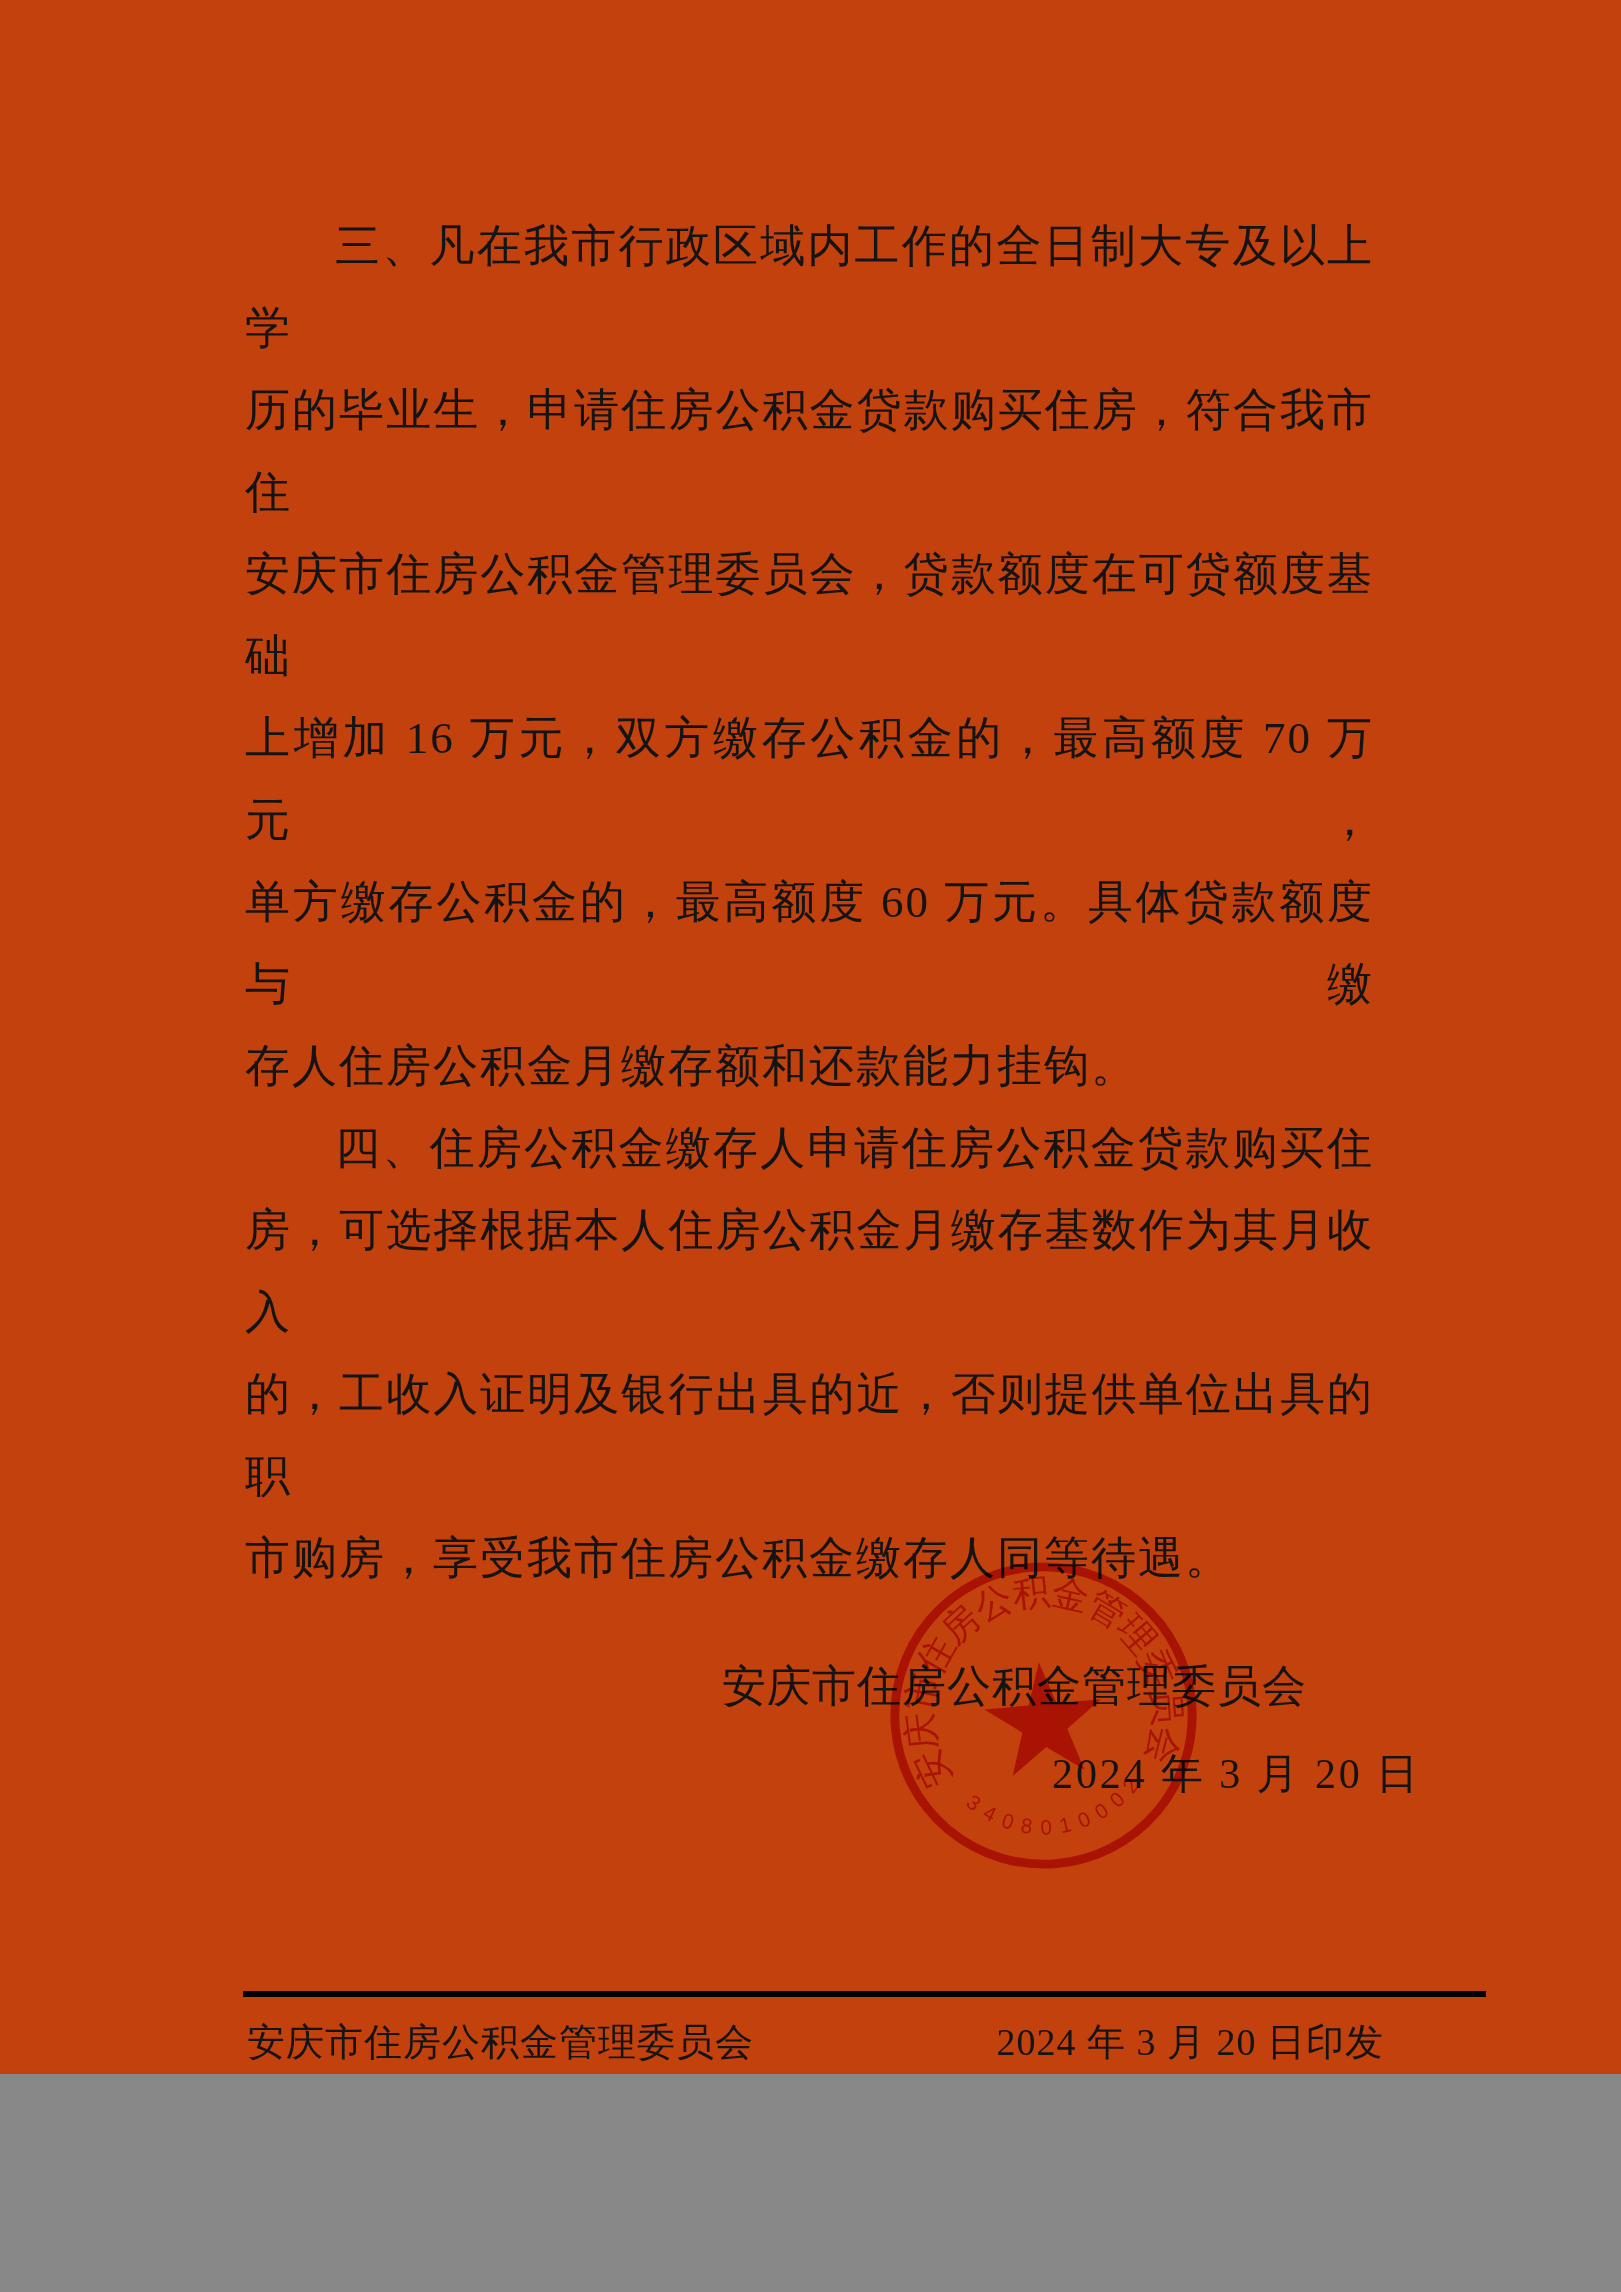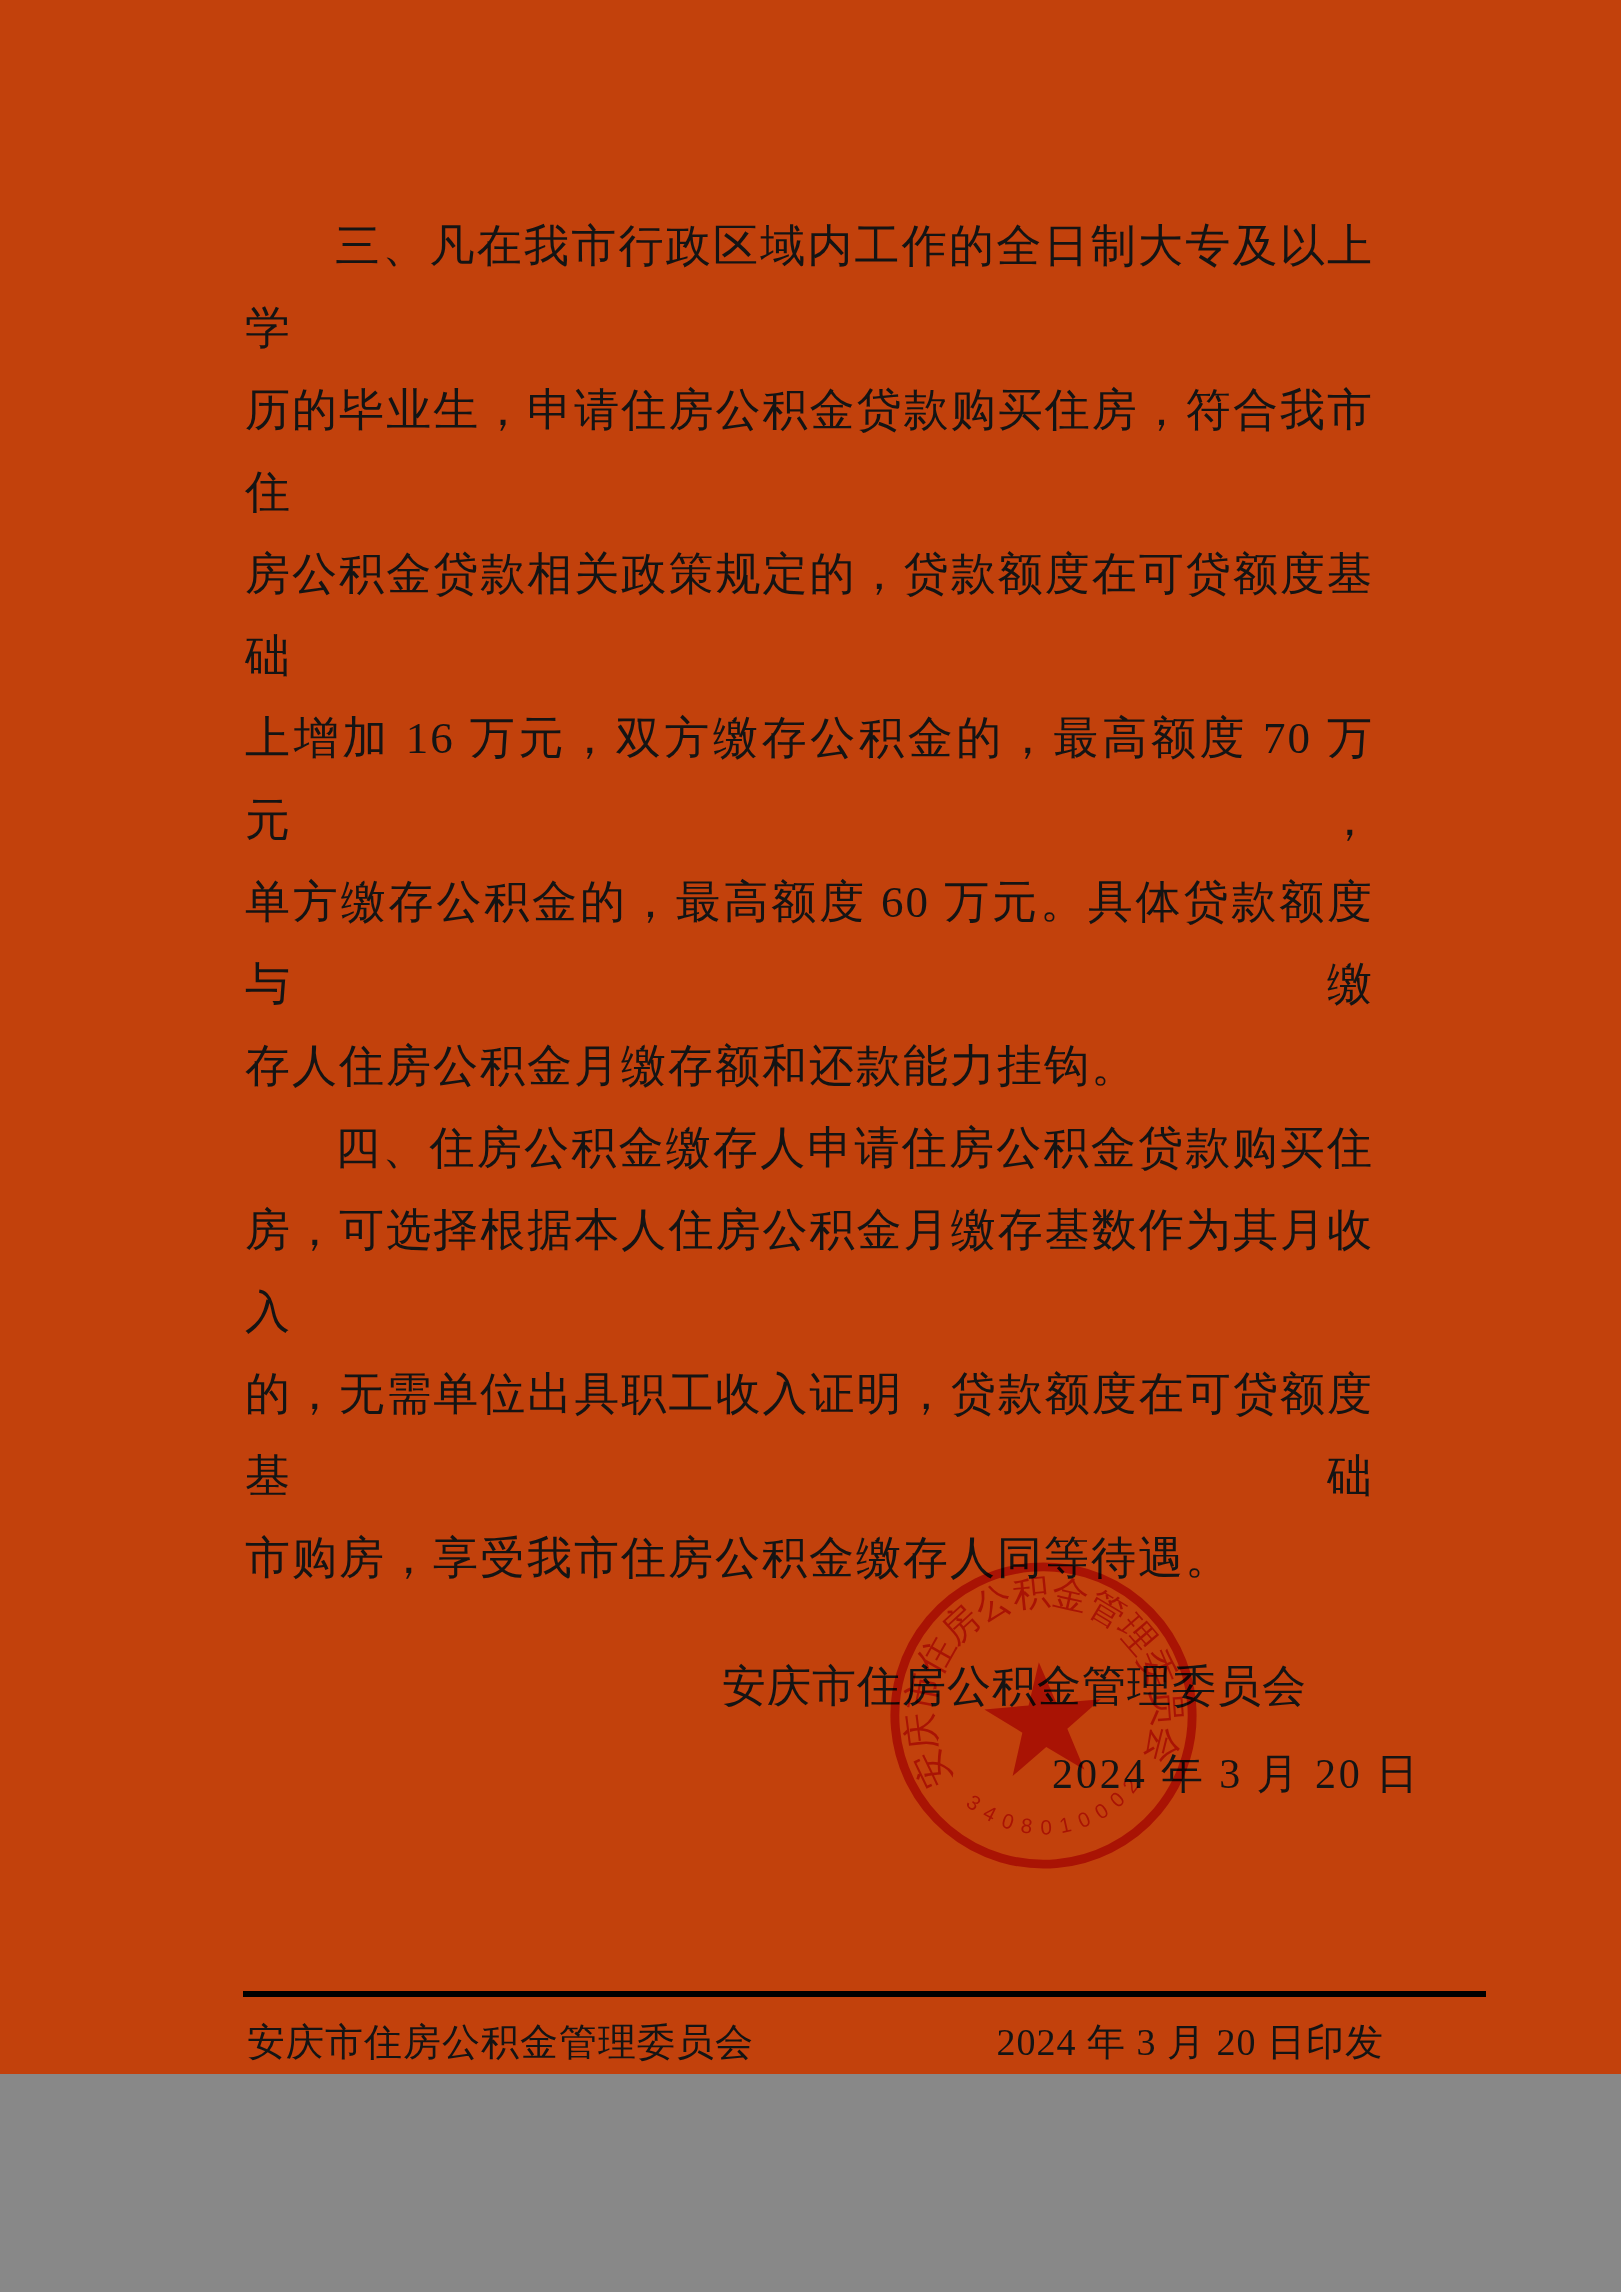--- a/index.html
+++ b/index.html
@@ -58,27 +58,27 @@
   }
 </style>
 </head>
 <body>
 
 <div class="page">
 
   <div class="doc-body">
     <div class="line just indent">三、凡在我市行政区域内工作的全日制大专及以上学</div>
     <div class="line just">历的毕业生，申请住房公积金贷款购买住房，符合我市住</div>
-    <div class="line just">房公积金贷款相关政策规定的，贷款额度在可贷额度基础</div>
+    <div class="line just">安庆市住房公积金管理委员会，贷款额度在可贷额度基础</div>
     <div class="line just">上增加 16 万元，双方缴存公积金的，最高额度 70 万元，</div>
     <div class="line just">单方缴存公积金的，最高额度 60 万元。具体贷款额度与缴</div>
     <div class="line">存人住房公积金月缴存额和还款能力挂钩。</div>
     <div class="line just indent">四、住房公积金缴存人申请住房公积金贷款购买住</div>
     <div class="line just">房，可选择根据本人住房公积金月缴存基数作为其月收入</div>
-    <div class="line just">的，无需单位出具职工收入证明，贷款额度在可贷额度基础</div>
+    <div class="line just">的，工收入证明及银行出具的近，否则提供单位出具的职</div>
     <div class="line">市购房，享受我市住房公积金缴存人同等待遇。</div>
   </div>
 
   <div class="sig-org">安庆市住房公积金管理委员会</div>
   <div class="sig-date">2024 年 3 月 20 日</div>
 
   <svg class="seal" viewBox="0 0 330 340" xmlns="http://www.w3.org/2000/svg">
     <defs>
       <path id="ringPath" d="M 68 226 A 112 112 0 1 1 262 226" fill="none"></path>
       <path id="numPath" d="M 73 247 A 120 120 0 0 0 257 247" fill="none"></path>

